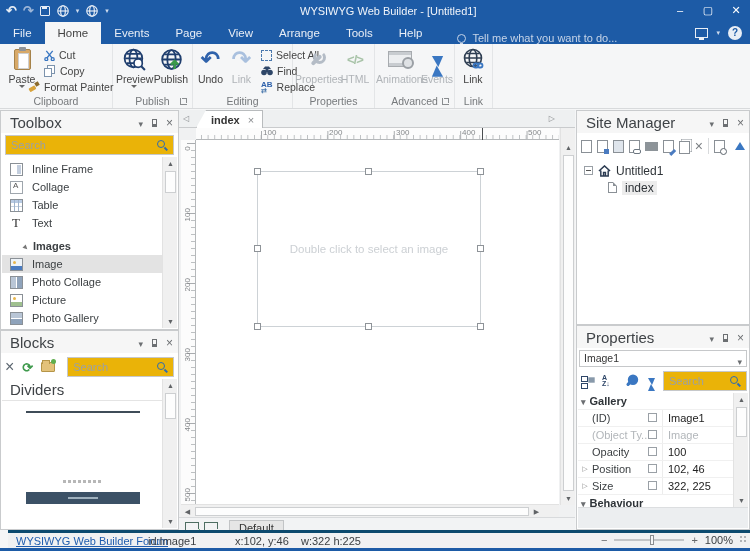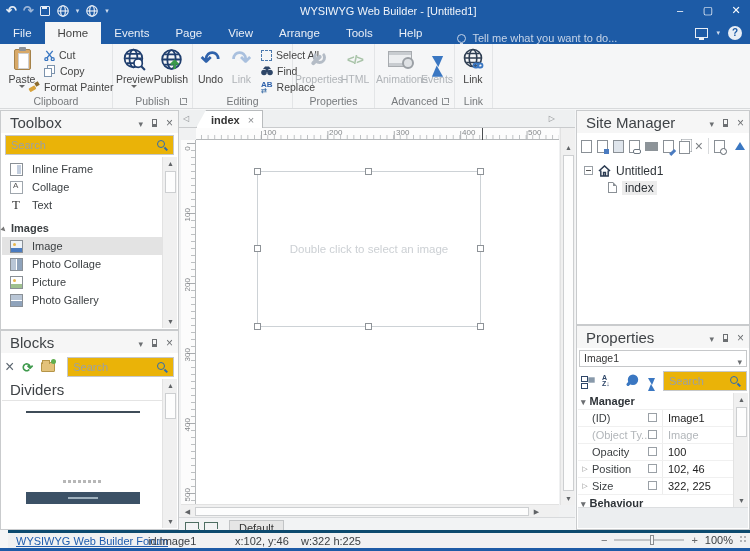--- a/index.html
+++ b/index.html
@@ -72,21 +72,21 @@
   .searchbox input { position:absolute; left:5px; top:1px; right:20px; height:16px; border:none; outline:none; font-size:11px; color:#444; font-family:"Liberation Sans",sans-serif; background:transparent; }
   .searchbox input::placeholder { color:#9aa0a6; }
   .mag { position:absolute; right:5px; top:4px; width:12px; height:12px; }
   .mag::before { content:""; position:absolute; left:1px; top:0; width:6px; height:6px; border:1.5px solid #2f6bb0; border-radius:50%; }
   .mag::after { content:""; position:absolute; left:8px; top:8px; width:4px; height:1.6px; background:#2f6bb0; transform:rotate(45deg); }
 
   
   .tbx-list { position:absolute; left:1px; top:46px; right:16px; bottom:1px; background:#fff; }
   .tbx-row { display:flex; align-items:center; gap:9px; height:18px; padding-left:8px; cursor:default; }
   .tbx-row.sel { background:#e3e3e3; }
-  .tbx-sec { display:flex; align-items:center; gap:5px; height:19px; padding-left:0; font-weight:bold; color:#3c4043; }
+  .tbx-sec { display:flex; align-items:center; gap:5px; height:19px; padding-left:22px; font-weight:bold; color:#3c4043; }
   .g-tri::before { content:"▸"; font-size:8px; color:#777; transform:rotate(45deg); display:inline-block; }
   .ti { width:13px; height:13px; border:1px solid #8a9096; background:#fff; position:relative; flex:none; }
   .ti-frame::before { content:""; position:absolute; left:6px; top:1px; width:4px; height:9px; background:#c3cede; }
   .ti-marquee { border-color:#9fa6ad; } .ti-marquee::before { content:"A"; position:absolute; left:2px; top:-1px; font-size:8px; color:#555; }
   .ti-table { background:linear-gradient(#b8cbe4 0 3px, #fff 3px); }
   .ti-table::before { content:""; position:absolute; inset:0; background:
      linear-gradient(to right, transparent 3px, #9fb4cd 3px 4px, transparent 4px 7px, #9fb4cd 7px 8px, transparent 8px),
      linear-gradient(to bottom, transparent 6px, #c6d2e0 6px 7px, transparent 7px); }
   .ti-text { border:none; background:transparent; } .ti-text::before { content:"T"; font-family:"Liberation Serif",serif; font-size:13px; color:#333; position:absolute; left:2px; top:-2px; }
   .ti-image { background:linear-gradient(180deg,#eef3f8 0 7px,#4a7bc0 7px); } .ti-image::before { content:""; position:absolute; left:2px; top:2px; width:3px; height:3px; border-radius:50%; background:#e8b64c; }
@@ -448,20 +448,24 @@
     <div class="tbx-list">
       <div class="tbx-row" style="margin-top:3px">
         <span class="ti ti-frame"></span>
         <span>Inline Frame</span>
       </div>
       <div class="tbx-row">
         <span class="ti ti-marquee"></span>
         <span>Collage</span>
       </div>
       <div class="tbx-row">
+        <span class="ti ti-table"></span>
+        <span>Table</span>
+      </div>
+      <div class="tbx-row">
         <span class="ti ti-text"></span>
         <span>Text</span>
       </div>
       <div class="tbx-sec" style="margin-top:4px">
         <span class="g-tri"></span>
         <span>Images</span>
       </div>
       <div class="tbx-row sel">
         <span class="ti ti-image"></span>
         <span>Image</span>
@@ -634,21 +638,21 @@
       <span class="wrench blue small"></span>
       <span class="bolt"></span>
       <span class="searchbox" style="flex:1">
         <input placeholder="Search" style="">
         <span class="mag"></span>
       </span>
     </div>
     <div class="pgrid">
       <div class="psec">
         <span class="g-caret"></span>
-        <span>Manager</span>
+        <span>Gallery</span>
       </div>
       <div class="prow">
         <span class="exp"></span>
         <span class="pname">(ID)</span>
         <span class="picon"></span>
         <span class="pval">Image1</span>
       </div>
       <div class="prow gray">
         <span class="exp"></span>
         <span class="pname">(Object Ty...</span>

